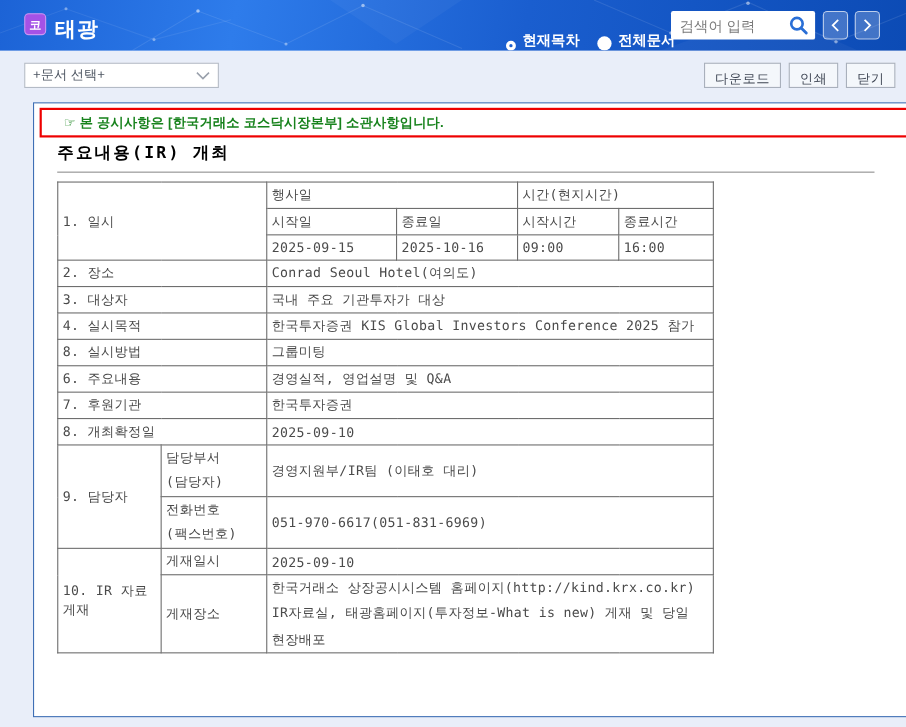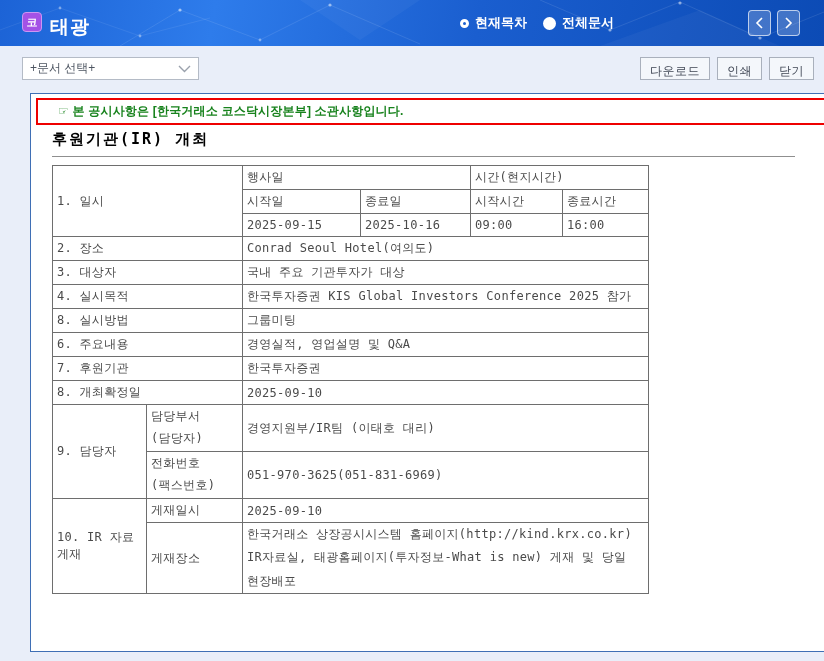--- a/index.html
+++ b/index.html
@@ -22,21 +22,21 @@
     background:#a452e6; border:1px solid #cb97f2; border-radius:4px;
     color:#fff; font-size:11px; font-weight:bold;
     display:flex; align-items:center; justify-content:center;
   }
   .company {
     position:absolute; left:50px; top:14px;
     color:#fff; font-weight:bold; font-size:19px; letter-spacing:1px;
   }
   .radios {
     position:absolute; left:460px; top:0; height:46px;
-    display:flex; align-items:center; color:#fff; font-weight:bold; font-size:13px;
+    display:flex; align-items:flex-end; color:#fff; font-weight:bold; font-size:13px;
   }
   .radio-ring {
     width:9px; height:9px; border:3px solid #fff; border-radius:50%;
     background:transparent; margin-right:6px; flex:none;
   }
   .radio-solid {
     width:13px; height:13px; background:#fff; border-radius:50%;
     margin-left:16px; margin-right:6px; flex:none;
   }
   .searchbox {
@@ -131,20 +131,27 @@
   <div class="badge">코</div>
   <div class="company">태광</div>
 
   <div class="radios">
     <span class="radio-ring"></span>
     <span>현재목차</span>
     <span class="radio-solid"></span>
     <span>전체문서</span>
   </div>
 
+  <div class="searchbox">
+    <input type="text" placeholder="검색어 입력" style="">
+    <svg class="search-ic" width="20" height="20" viewBox="0 0 20 20">
+      <circle cx="8.5" cy="8.5" r="5.2" fill="none" stroke="#2a6fd6" stroke-width="2.4"></circle>
+      <line x1="12.6" y1="12.6" x2="17" y2="17" stroke="#2a6fd6" stroke-width="2.6" stroke-linecap="round"></line>
+    </svg>
+  </div>
 
   <div class="nav-btn nav-prev">
     <svg width="9" height="12" viewBox="0 0 9 12">
       <polyline points="7,1 2,6 7,11" fill="none" stroke="#ffffff" stroke-width="1.6"></polyline>
     </svg>
   </div>
   <div class="nav-btn nav-next">
     <svg width="9" height="12" viewBox="0 0 9 12">
       <polyline points="2,1 7,6 2,11" fill="none" stroke="#ffffff" stroke-width="1.6"></polyline>
     </svg>
@@ -185,21 +192,21 @@
       </svg>
       <span>닫기</span>
     </button>
   </div>
 </div>
 
 <div class="panel">
 
   <div class="notice">☞ 본 공시사항은 [한국거래소 코스닥시장본부] 소관사항입니다.</div>
 
-  <div class="doc-title">후원기관(IR) 개최</div>
+  <div class="doc-title">주요내용(IR) 개최</div>
   <div class="title-rule"></div>
 
   <table class="ir">
     <colgroup>
       <col style="width:94px">
         <col style="width:96px">
         <col style="width:118px">
       <col style="width:110px">
         <col style="width:92px">
         <col style="width:86px">
@@ -254,21 +261,21 @@
 
       <tr class="h47">
         <td rowspan="2">9. 담당자</td>
         <td class="pre">담당부서
 (담당자)</td>
         <td colspan="4">경영지원부/IR팀 (이태호 대리)</td>
       </tr>
       <tr class="h47">
         <td class="pre">전화번호
 (팩스번호)</td>
-        <td colspan="4">051-970-3625(051-831-6969)</td>
+        <td colspan="4">051-970-6617(051-831-6969)</td>
       </tr>
 
       <tr class="h24">
         <td rowspan="2">10. IR 자료게재</td>
         <td>게재일시</td>
         <td colspan="4">2025-09-10</td>
       </tr>
       <tr class="h71">
         <td>게재장소</td>
         <td colspan="4" class="wrap3">한국거래소 상장공시시스템 홈페이지(http://kind.krx.co.kr)

